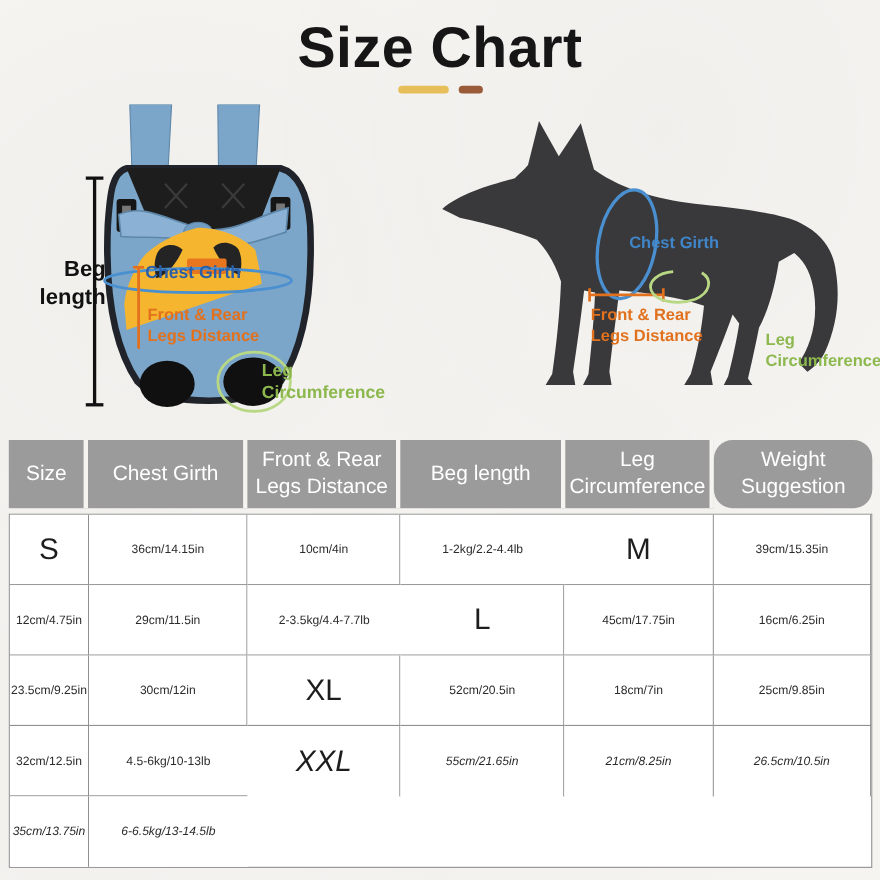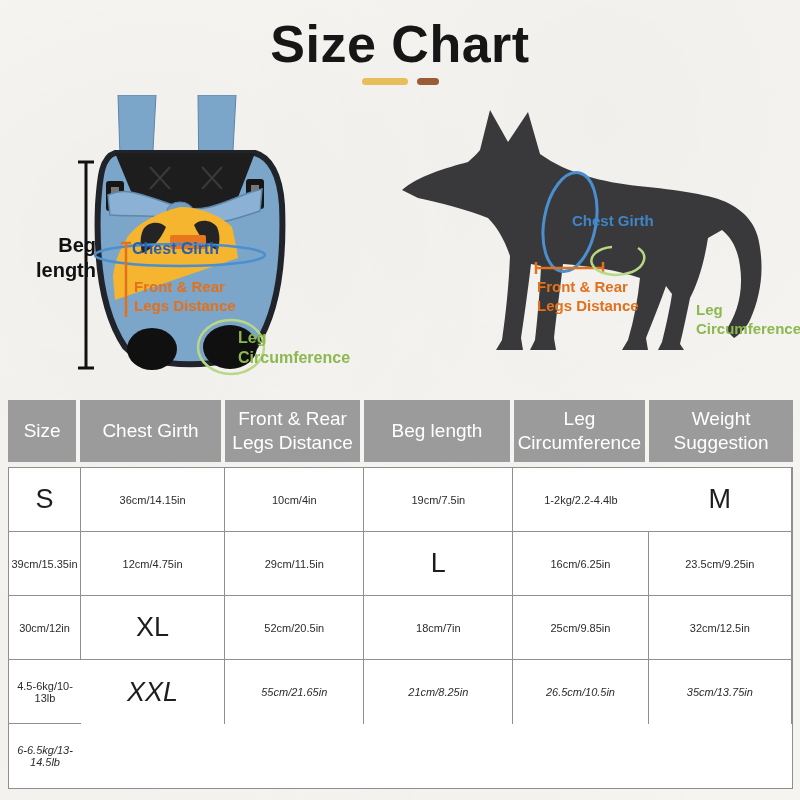--- a/index.html
+++ b/index.html
@@ -30,21 +30,21 @@
   .anno-16{font-size:16px;}
   .anno-15{font-size:15px;}
 
   
   .size-table{position:absolute;left:8px;right:7px;top:400px;
     --cols:9.2% 18.4% 17.8% 19% 17.3% 18.3%;}
   .thead{display:grid;grid-template-columns:var(--cols);}
   .th{background:#9b9b9b;color:#ffffff;min-height:62px;box-sizing:border-box;
     display:flex;align-items:center;justify-content:center;text-align:center;
     font-size:19px;line-height:1.25;padding:4px 3px;border-right:4px solid #f5f4f1;}
-  .th.last{border-right:none;}
+  .th.last{border-right:none;border-radius:17px;}
   .tbody{display:grid;grid-template-columns:var(--cols);margin-top:5px;
     background:#ffffff;border:1px solid #8f8f8f;}
   .td{box-sizing:border-box;min-height:64px;display:flex;align-items:center;justify-content:center;
     text-align:center;font-size:11px;color:#2b2b2b;padding:2px 2px;
     border-right:1px solid #8f8f8f;border-bottom:1px solid #8f8f8f;background:#fff;}
   .td.last-col{border-right:none;}
   .td.last-row{border-bottom:none;font-style:italic;}
   .td.size-cell{font-size:27px;color:#1d1d1d;}
 </style>
 </head>
@@ -160,27 +160,28 @@
         <div class="th">Chest Girth</div>
         <div class="th">Front &amp; Rear Legs Distance</div>
         <div class="th">Beg length</div>
         <div class="th">Leg Circumference</div>
         <div class="th last">Weight Suggestion</div>
       </div>
     <div class="tbody">
         <div class="td size-cell">S</div>
         <div class="td">36cm/14.15in</div>
         <div class="td">10cm/4in</div>
-        <div class="td">19cm/7.5in</div>
         <div class="td last-col">1-2kg/2.2-4.4lb</div>
         <div class="td size-cell">M</div>
         <div class="td">39cm/15.35in</div>
         <div class="td">12cm/4.75in</div>
         <div class="td">29cm/11.5in</div>
+        <div class="td last-col">2-3.5kg/4.4-7.7lb</div>
         <div class="td size-cell">L</div>
+        <div class="td">45cm/17.75in</div>
         <div class="td">16cm/6.25in</div>
         <div class="td">23.5cm/9.25in</div>
         <div class="td">30cm/12in</div>
         <div class="td size-cell">XL</div>
         <div class="td">52cm/20.5in</div>
         <div class="td">18cm/7in</div>
         <div class="td">25cm/9.85in</div>
         <div class="td">32cm/12.5in</div>
         <div class="td last-col">4.5-6kg/10-13lb</div>
         <div class="td size-cell last-row">XXL</div>

